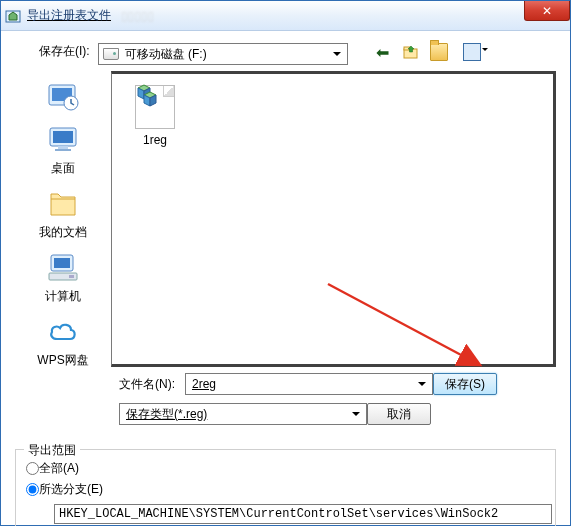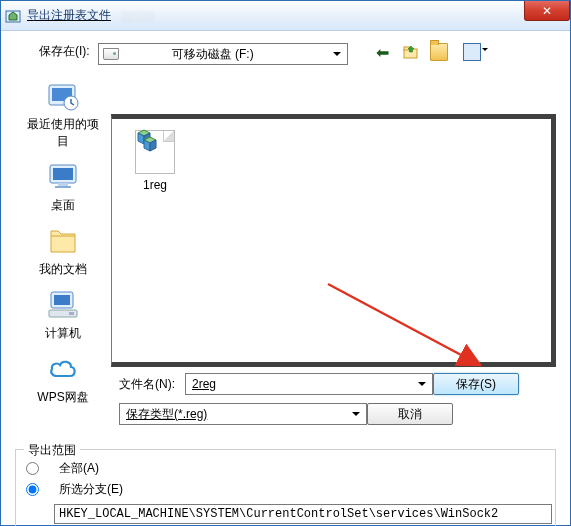--- a/index.html
+++ b/index.html
@@ -6,59 +6,59 @@
 body { background: #fff; }
 .window { width: 571px; height: 526px; border: 1px solid #2f6db3; background: #fff; position: relative; }
 .titlebar { height: 30px; background: linear-gradient(to bottom, #fdfefe 0%, #e8f1fb 50%, #d9e8fa 100%); border-bottom: 1px solid #b8cde6; display: flex; align-items: center; padding: 0 4px; position: relative; text-decoration: underline; }
 .titlebar-icon { width: 16px; height: 16px; margin-right: 6px; }
 .titlebar-title { color: #1a3c6e; flex: 0 0 auto; }
 .titlebar-blur { flex: 1; color: #c8c8c8; margin-left: 10px; filter: blur(1px); opacity: 0.5; }
 .close-btn { position: absolute; right: 0; top: 0; width: 46px; height: 20px; background: linear-gradient(to bottom, #e46a5f 0%, #d43f30 50%, #c22b1b 100%); border: 1px solid #8a1f13; border-top: none; border-radius: 0 0 3px 3px; color: #fff; display: flex; align-items: center; justify-content: center; font-size: 12px; cursor: pointer; }
 .content { padding: 8px 14px 10px 14px; }
 .toprow { display: flex; align-items: flex-start; gap: 8px; padding: 4px 0 6px 24px; }
 .toprow label { color: #000; }
-.location-select { flex: 0 0 250px; height: 22px; border: 1px solid #7a7a7a; background: #fff; display: flex; align-items: center; padding: 0 18px 0 4px; position: relative; cursor: pointer; gap: 47px; }
+.location-select { flex: 0 0 250px; height: 22px; border: 1px solid #7a7a7a; background: #fff; display: flex; align-items: center; padding: 0 18px 0 4px; position: relative; cursor: pointer; }
 .location-select .drive-icon { width: 16px; height: 12px; margin-right: 6px; border: 1px solid #888; border-radius: 0 0 2px 2px; background: linear-gradient(#fff,#e0e0e0); position: relative; }
 .location-select .drive-icon::after { content:''; position:absolute; right:2px; top:3px; width:3px; height:3px; background:#6a9; border-radius:50%; }
 .location-select::after { content: ''; position: absolute; right: 6px; top: 8px; border: 4px solid transparent; border-top-color: #000; }
 .nav-icons { display: flex; gap: 10px; margin-left: 18px; align-items: center; }
 .nav-icons span { width: 18px; height: 18px; display: flex; align-items: center; justify-content: center; cursor: pointer; }
 .nav-back { color: #1a5a1a; font-size: 16px; }
 .nav-up { width: 14px; height: 14px; position: relative; }
 .nav-up svg { width: 16px; height: 16px; }
 .nav-folder { width:16px; height:12px; background: linear-gradient(#ffe9a8,#f0c254); border:1px solid #c89b2a; border-radius:1px; position:relative; }
 .nav-folder::before { content:''; position:absolute; left:-1px; top:-4px; width:7px; height:4px; background:#f0c254; border:1px solid #c89b2a; border-bottom:none; border-radius:1px 1px 0 0; }
 .nav-view { width:16px; height:14px; border:1px solid #3a6ea5; background:#dcebfa; position:relative; }
 .nav-view::after { content:''; position:absolute; right:-8px; top:4px; border:3px solid transparent; border-top-color:#000; }
 
 .mainarea { display: flex; height: 296px; }
 .sidebar { width: 96px; display: flex; flex-direction: column; align-items: center; padding-top: 6px; gap: 6px; }
 .sidebar-item { width: 80px; display: flex; flex-direction: column; align-items: center; gap: 3px; cursor: pointer; padding: 2px; }
 .sidebar-item .sicon { width: 38px; height: 34px; display:flex; align-items:center; justify-content:center; }
 .sidebar-item .slabel { color: #000; font-size: 12px; text-align: center; }
 .sicon-recent svg, .sicon-desktop svg, .sicon-docs svg, .sicon-computer svg, .sicon-cloud svg { width: 36px; height: 34px; }
 
-.filepane { flex: 1; border: 5px solid #404040; border-left: 1px solid #7a7a7a; background: #fff; padding: 8px; display: flex; align-content: flex-start; flex-wrap: wrap; margin-top: 43px; }
+.filepane { flex: 1; border: 3px solid #404040; border-left: 1px solid #7a7a7a; background: #fff; padding: 8px; display: flex; align-content: flex-start; flex-wrap: wrap; }
 .file-item { width: 70px; display: flex; flex-direction: column; align-items: center; gap: 4px; cursor: pointer; padding: 3px; }
 .file-item .flabel { font-size: 12px; }
 .reg-icon { width: 40px; height: 44px; position: relative; background: #fff; border: 1px solid #bbb; }
 .reg-icon::before { content:''; position:absolute; right:0; top:0; width:10px; height:10px; background: linear-gradient(135deg, #fff 50%, #ddd 50%); border-left:1px solid #ccc; border-bottom:1px solid #ccc; }
 .reg-icon .cubes { position:absolute; left:-6px; top:-4px; width:30px; height:30px; }
 
 .bottomfields { padding: 6px 0 0 104px; }
 .fieldrow { display: flex; align-items: center; margin-bottom: 8px; }
 .fieldrow label { width: 66px; }
 .combo { width: 248px; height: 22px; border: 1px solid #7a7a7a; background: #fff; padding: 0 18px 0 6px; position: relative; display:flex; align-items:center; cursor: text; text-decoration: underline; }
 .combo::after { content:''; position:absolute; right:6px; top:8px; border:4px solid transparent; border-top-color:#000; }
-.btn { width: 86px; height: 22px; border: 1px solid #707070; background: linear-gradient(#fdfdfd,#e6e6e6); cursor: pointer; display:flex; align-items:center; justify-content:center; border-radius:2px; }
+.btn { width: 64px; height: 22px; border: 1px solid #707070; background: linear-gradient(#fdfdfd,#e6e6e6); cursor: pointer; display:flex; align-items:center; justify-content:center; border-radius:2px; }
 .btn.highlight { border: 1px solid #3c7fb1; background: linear-gradient(#eaf6fd,#bee6fd); box-shadow: 0 0 2px #7cc0e8; }
 
 .export-group { margin: 6px 14px 10px 14px; border: 1px solid #cfcfcf; padding: 10px 10px 10px 10px; position: relative; }
 .export-group .legend { position: absolute; top: -8px; left: 8px; background: #fff; padding: 0 4px; }
-.radio-row { display: flex; align-items: center; gap: 20px; margin-bottom: 4px; }
+.radio-row { display: flex; align-items: center; gap: 0; margin-bottom: 4px; }
 .radio-row input[type=radio] { margin: 0; }
 .branch-input { width: 498px; height: 20px; border: 1px solid #7a7a7a; padding: 1px 4px; font-family: "Courier New", monospace; font-size: 12px; margin-left: 28px; margin-top: 2px; }
 
 .arrow-annot { position: absolute; pointer-events: none; }
 </style>
 </head>
 <body>
 
 <div class="window">
 
@@ -111,21 +111,20 @@
 
         <div class="sidebar-item">
           <span class="sicon sicon-recent">
             <svg viewBox="0 0 36 34">
                 <rect x="4" y="6" width="26" height="20" rx="2" fill="#dfeffd" stroke="#5a8ac6"></rect>
                 <rect x="7" y="9" width="20" height="13" fill="#4a8ad4"></rect>
                 <circle cx="26" cy="24" r="7" fill="#fff" stroke="#5a8ac6"></circle>
                 <path d="M26 20 L26 24 L29 26" stroke="#3a6ea5" stroke-width="1.5" fill="none"></path>
               </svg>
           </span>
-          <span class="slabel">最近使用的项目</span>
         </div>
 
         <div class="sidebar-item">
           <span class="sicon sicon-desktop">
             <svg viewBox="0 0 36 34">
                 <rect x="5" y="5" width="26" height="18" rx="2" fill="#dfeffd" stroke="#5a8ac6"></rect>
                 <rect x="8" y="8" width="20" height="12" fill="#3a7cc8"></rect>
                 <rect x="13" y="23" width="10" height="3" fill="#bcd4ef"></rect>
                 <rect x="10" y="26" width="16" height="2" fill="#8aaed6"></rect>
               </svg>

